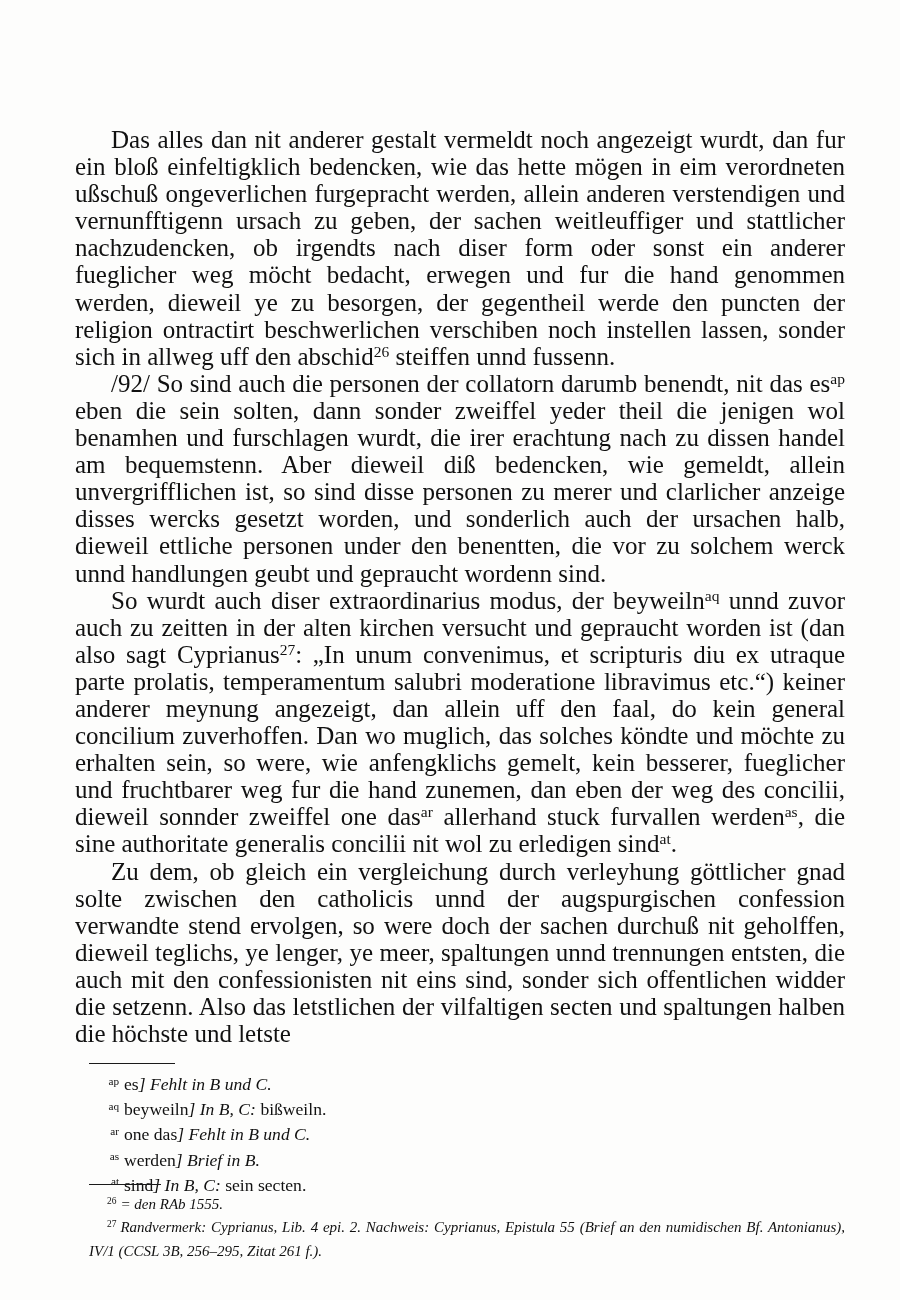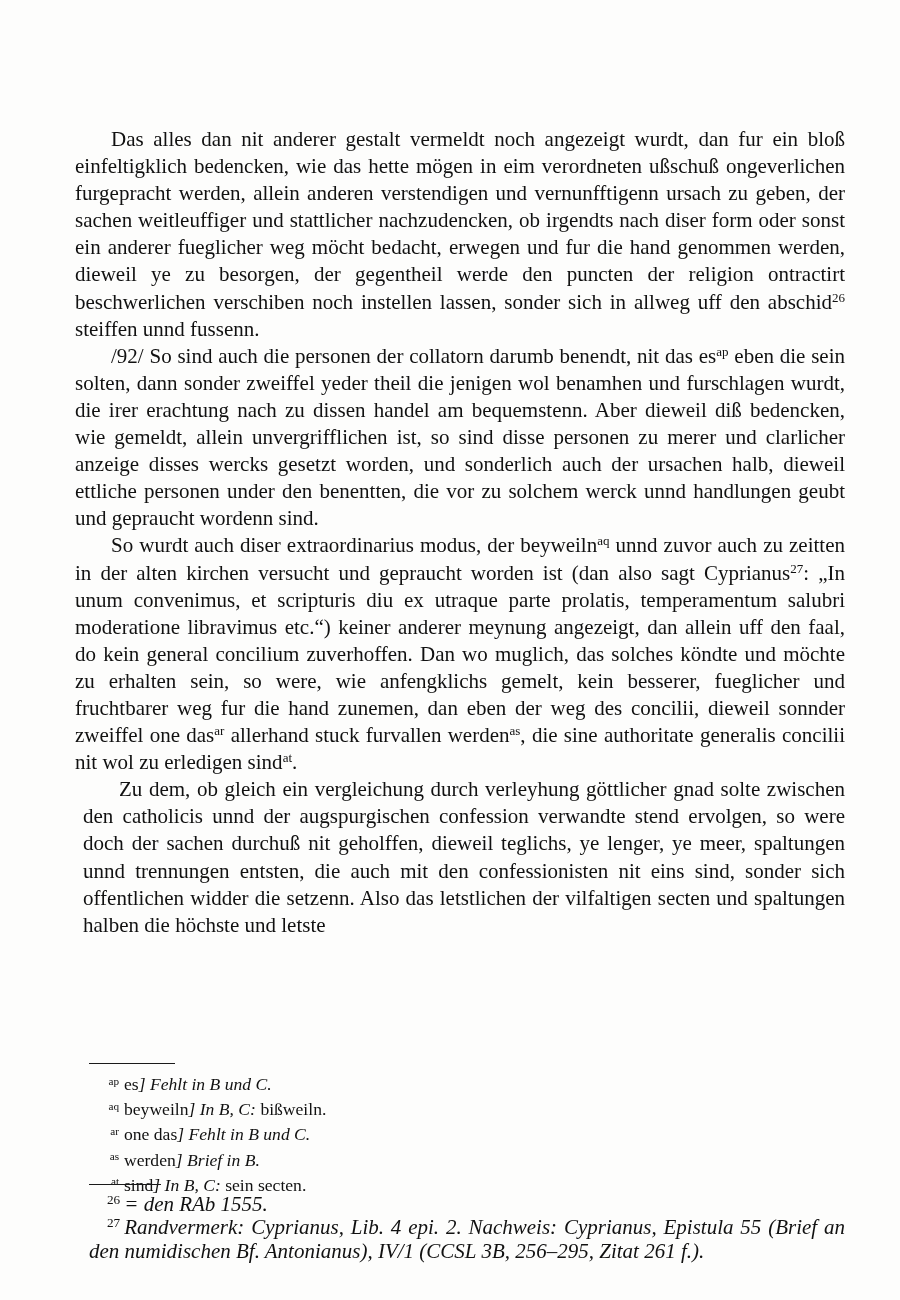--- a/index.html
+++ b/index.html
@@ -47,33 +47,32 @@
     font-size: 21px;
     white-space: nowrap;
   }
 
   
   .textblock {
     position: absolute;
     left: 75px;
     top: 126px;
     width: 770px;
-    font-size: 21px;
+    font-size: 25px;
     line-height: 27.1px;
     text-align: justify;
     text-justify: inter-word;
     hyphens: manual;
   }
   .textblock p {
     margin: 0;
     text-indent: 36px;
   }
   .textblock p.lastpara {
     text-align-last: left;
-    margin-left: 8px;
   }
   sup {
     font-size: 0.62em;
     vertical-align: 0.52em;
     line-height: 0;
   }
   .folio-marker {
     font-style: normal;
     font-family: Liberation Serif, serif;
   }
@@ -120,21 +119,21 @@
     top: 1184px;
     width: 756px;
   }
   .rule-numbers {
     width: 72px;
     height: 0;
     border-top: 1.3px solid #1a1a1a;
     margin-bottom: 8px;
   }
   .note {
-    font-size: 21px;
+    font-size: 15px;
     line-height: 23.4px;
     font-style: italic;
     text-indent: 18px;
     text-align: justify;
   }
   .note sup {
     font-size: 0.63em;
     vertical-align: 0.5em;
     font-style: normal;
   }

